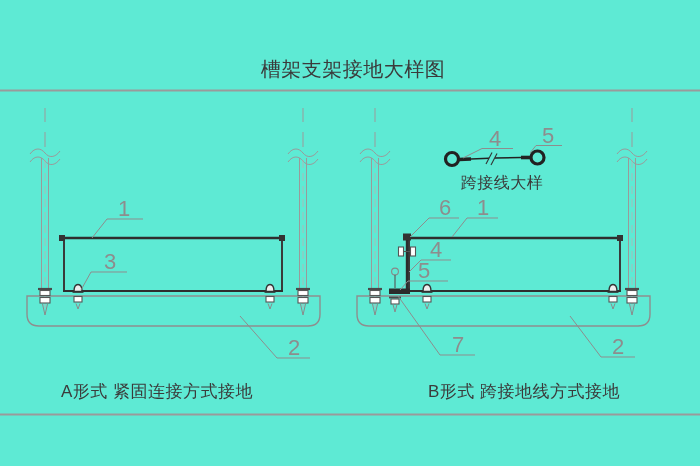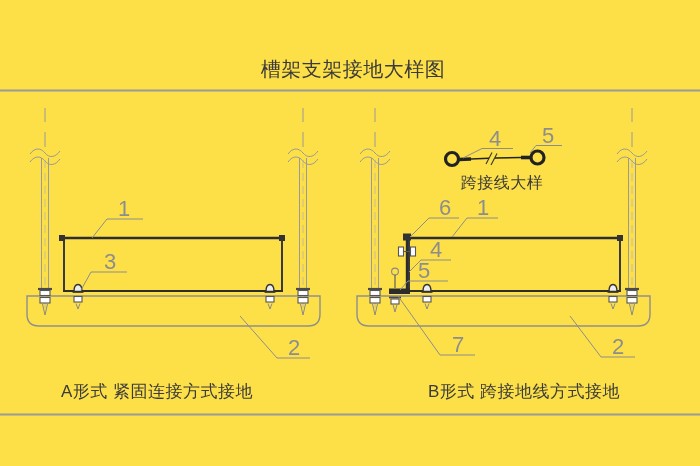--- a/index.html
+++ b/index.html
@@ -1,17 +1,17 @@
 <!DOCTYPE html>
 <html><head>
 <meta charset="utf-8">
 <style>
   html,body{margin:0;padding:0;background:#ffffff;}
   .sheet{
-    position:relative;width:700px;height:466px;background:#fde047;overflow:hidden;
+    position:relative;width:700px;height:466px;background:#5eead4;overflow:hidden;
     font-family:"Liberation Sans","DejaVu Sans",sans-serif;
   }
   svg text{font-family:"Liberation Sans","DejaVu Sans",sans-serif;}
   .title-txt{font-size:20px;fill:#3b3b3b;letter-spacing:0.5px;}
   .caption-txt{font-size:17px;fill:#3b3b3b;letter-spacing:0.5px;}
   .detail-txt{font-size:16px;fill:#3b3b3b;letter-spacing:0.5px;}
   .num{font-size:22px;fill:#8d8d8d;}
   .leader{stroke:#8d8d8d;stroke-width:1;fill:none;}
   .border{stroke:#9a9a9a;stroke-width:2;}
   .thin{stroke:#9a9a9a;stroke-width:1;fill:none;}

